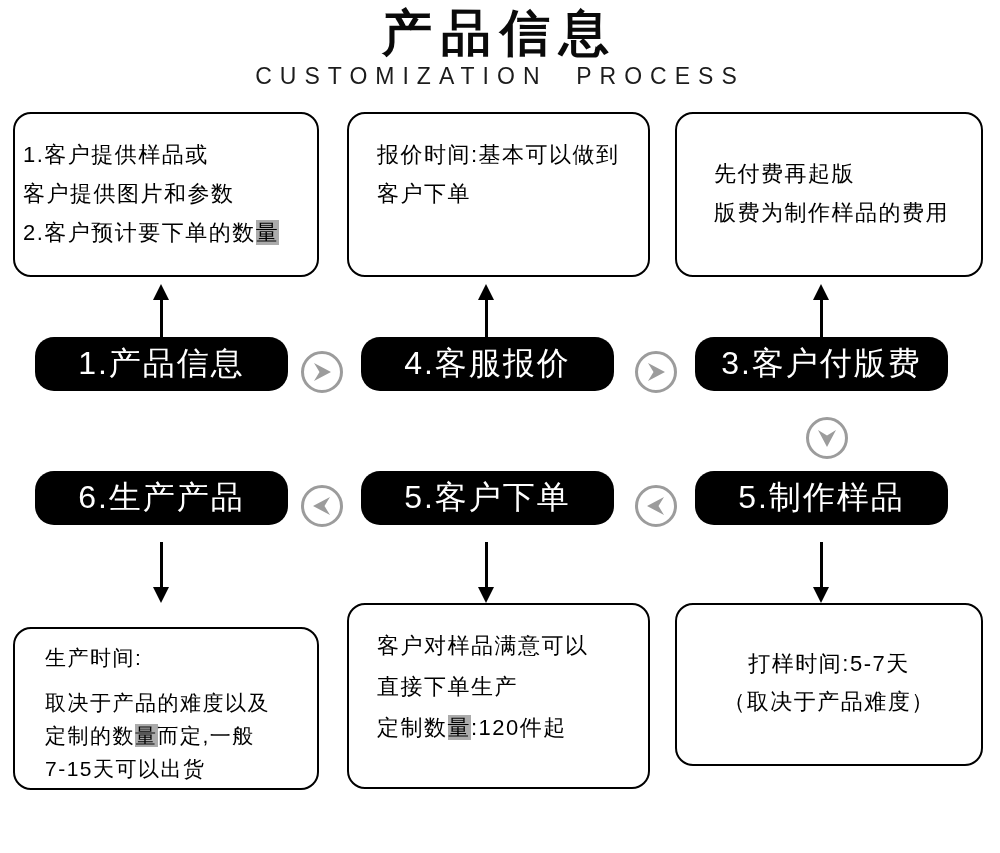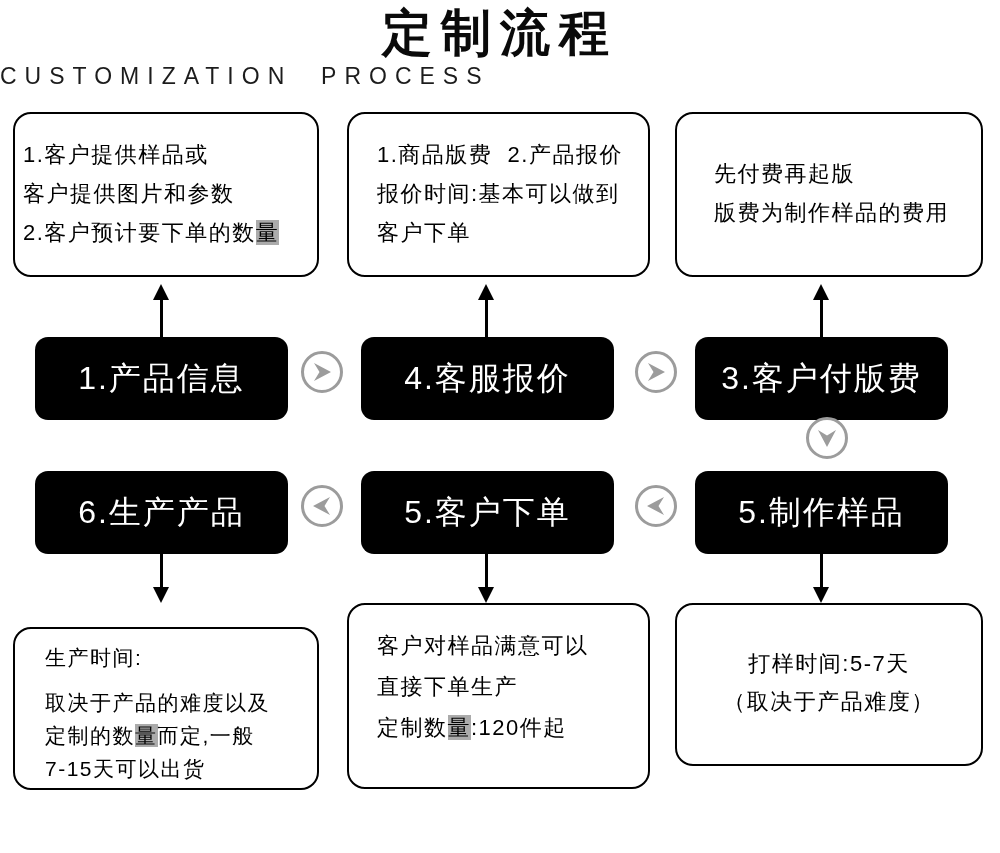--- a/index.html
+++ b/index.html
@@ -9,21 +9,21 @@
     overflow:hidden;
   }
 
   
   .title {
     position:absolute; top:0px; left:0; width:100%; text-align:center;
     font-size:50px; font-weight:700; letter-spacing:9px; color:#0a0a0a;
     white-space:pre;
   }
   .subtitle {
-    position:absolute; top:63px; left:0; width:100%; text-align:left;
+    position:absolute; top:63px; left:0; width:100%; text-align:center;
     font-size:23px; font-weight:400; letter-spacing:8px; color:#1c1c1c;
     white-space:pre;
   }
 
   
   .obox {
     position:absolute; border:2px solid var(--c-ink,#000); border-radius:18px;
     background:#fff; box-sizing:border-box;
   }
   #tbox1 { left:13px;  top:112px; width:306px; height:165px; padding:21px 4px 0 8px;  }
@@ -35,22 +35,22 @@
 
   .line { font-size:22px; line-height:39px; letter-spacing:1.5px; white-space:pre; }
   #bbox1 .line { font-size:21px; line-height:33px; }
   #bbox1 .line.first { line-height:30px; margin-bottom:13px; }
   #bbox2 .line { line-height:41px; }
   #bbox3 .line { line-height:38px; }
   .gsub { background: var(--gsub-bg,#ababab); }
 
   
   .step {
-    position:absolute; width:253px; height:83px; background:var(--c-ink,#000);
-    border-radius:13px; color:var(--c-step_text,#fff);
+    position:absolute; width:253px; height:54px; background:var(--c-ink,#000);
+    border-radius:19px; color:var(--c-step_text,#fff);
     display:flex; align-items:center; justify-content:center;
     font-size:32px; letter-spacing:2px; white-space:pre;
   }
   .r1 { top:337px; }
   .r2 { top:471px; }
   .c1 { left:35px; }  .c2 { left:361px; }  .c3 { left:695px; }
 
   
   .arrow { position:absolute; width:3px; background:var(--c-ink,#000); }
   .arrow.up::before {
@@ -75,30 +75,29 @@
   }
   .circlebtn svg { display:block; }
   .rot180 { transform:rotate(180deg); }
   .rot90  { transform:rotate(90deg); }
 </style>
 </head>
 <body>
 
 <div class="canvas">
 
-  <div class="title">定制流程</div>
+  <div class="title">产品信息</div>
   <div class="subtitle">CUSTOMIZATION  PROCESS</div>
 
   <div class="obox" id="tbox1">
     <div class="line">1.客户提供样品或</div>
     <div class="line">客户提供图片和参数</div>
     <div class="line">2.客户预计要下单的数<span class="gsub">量</span></div>
   </div>
   <div class="obox" id="tbox2">
-    <div class="line">1.商品版费  2.产品报价</div>
     <div class="line">报价时间:基本可以做到</div>
     <div class="line">客户下单</div>
   </div>
   <div class="obox" id="tbox3">
     <div class="line">先付费再起版</div>
     <div class="line">版费为制作样品的费用</div>
   </div>
 
   <div class="arrow up au ax1"></div>
   <div class="arrow up au ax2"></div>

